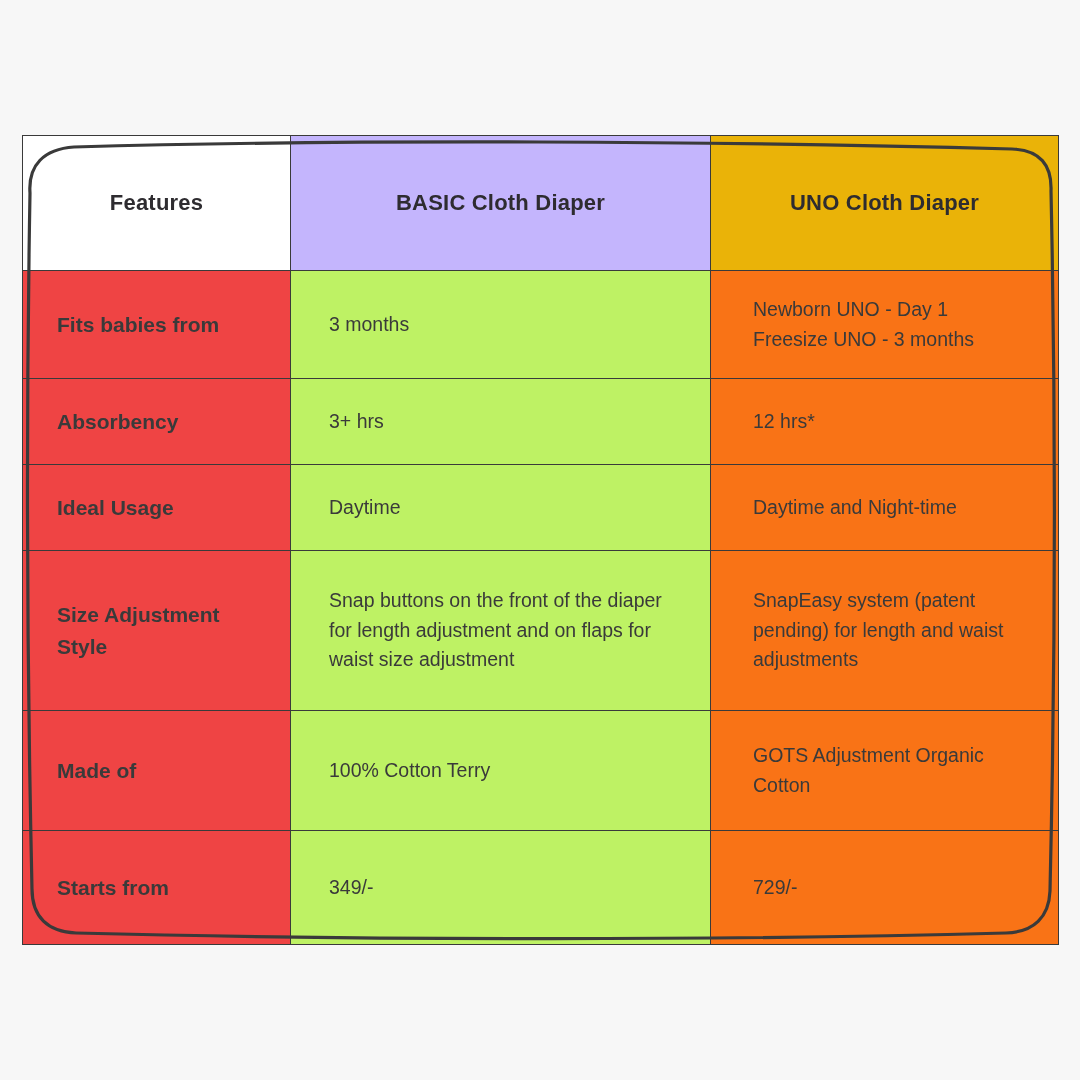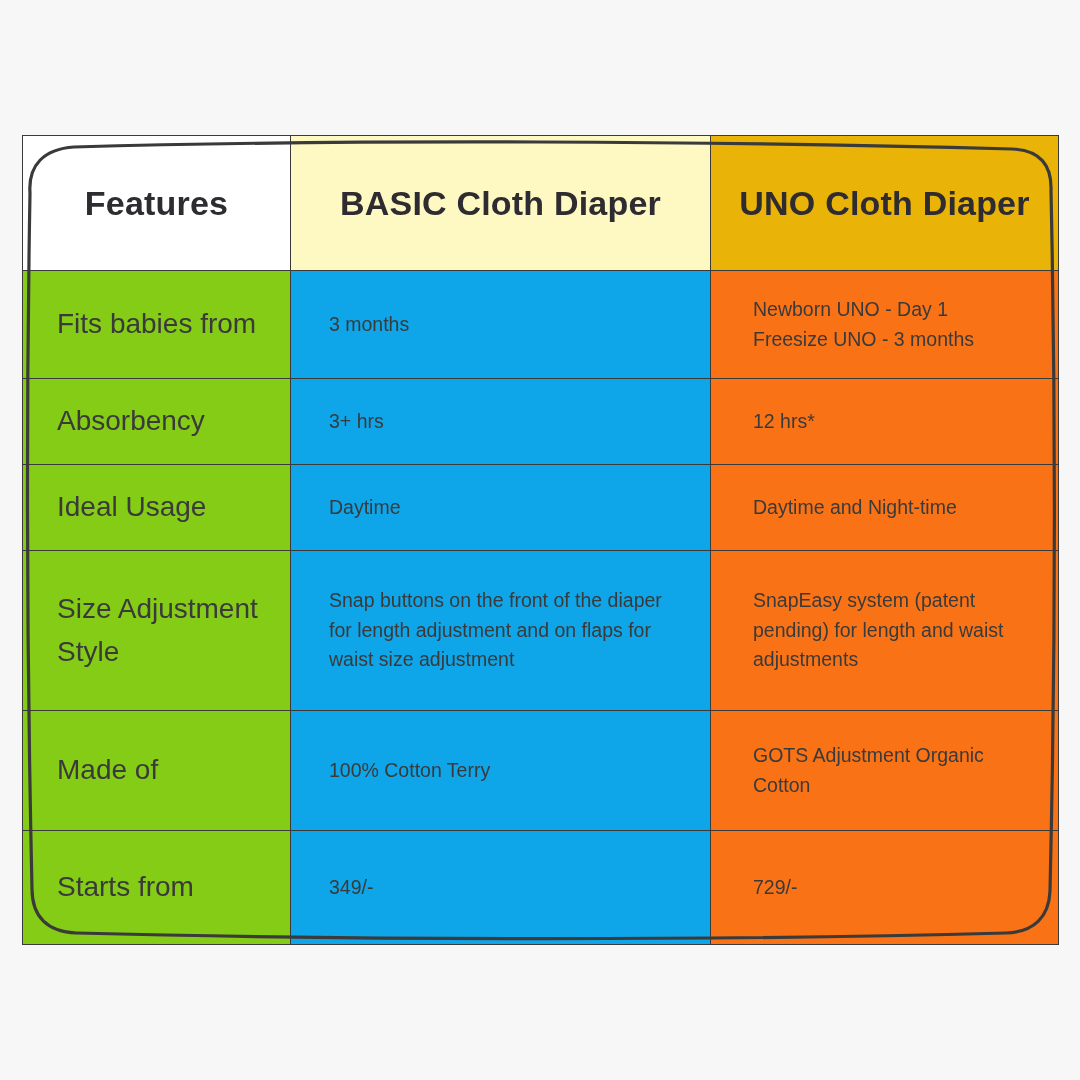--- a/index.html
+++ b/index.html
@@ -59,43 +59,44 @@
   }
 
   col.c-feature { width: 268px; }
   col.c-basic   { width: 420px; }
   col.c-uno     { width: 348px; }
 
   
   thead th {
     height: 135px;
     text-align: center;
-    font-size: 34px;
+    font-size: 22px;
     font-weight: bold;
     letter-spacing: 0.2px;
     color: #2e2c30;
   }
   thead th.h-feature { background: #ffffff; }
-  thead th.h-basic   { background: #fef9c3; }
+  thead th.h-basic   { background: #c4b5fd; }
   thead th.h-uno     { background: #eab308; }
 
   tbody td {
     font-size: 19.5px;
     line-height: 1.52;
     color: #3a3a3a;
   }
   tbody td.cell-feature {
-    background: #84cc16;
+    background: #ef4444;
     text-align: left;
     padding: 16px 24px 16px 34px;
-    font-size: 28px;
+    font-size: 21px;
     color: #3a3a3a;
+    font-weight: bold;
   }
   tbody td.cell-basic {
-    background: #0ea5e9;
+    background: #bef264;
     text-align: left;
     padding: 16px 30px 16px 38px;
   }
   tbody td.cell-uno {
     background: #f97316;
     text-align: left;
     padding: 16px 26px 16px 42px;
   }
 
   tr.r1 td { height: 108px; }

